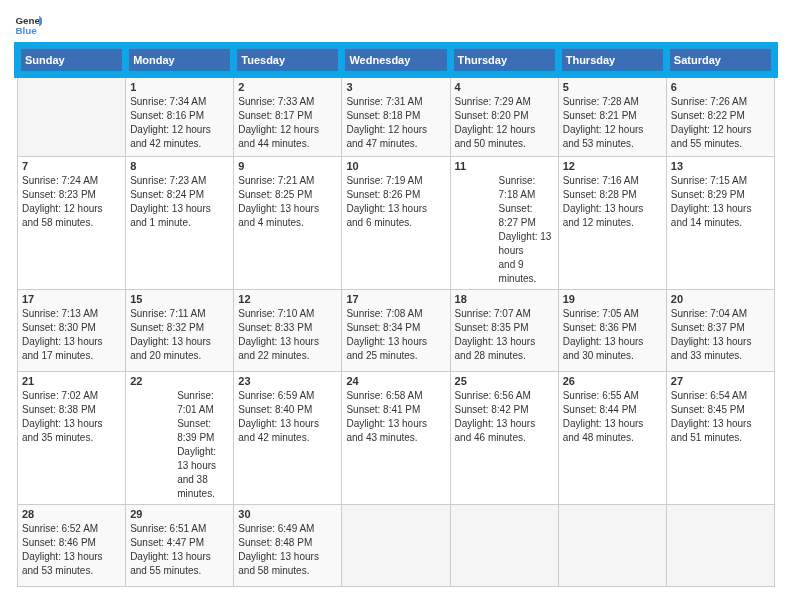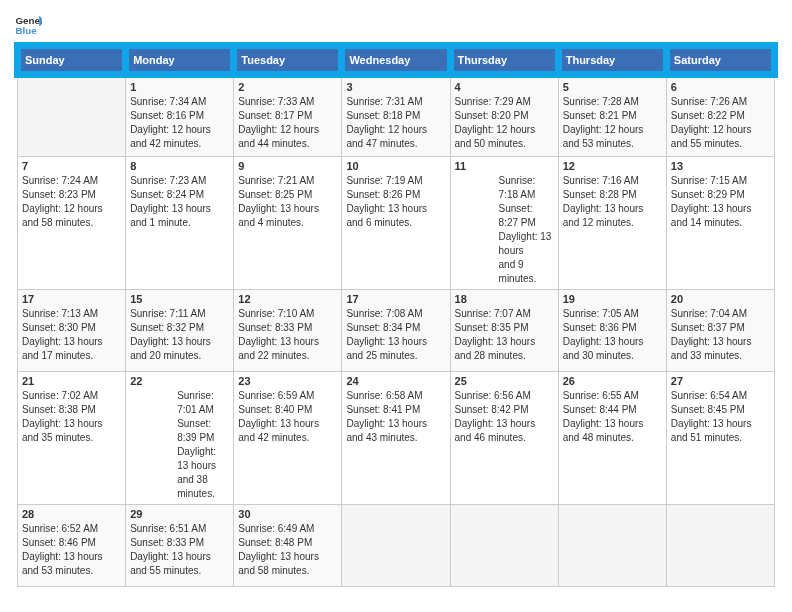--- a/index.html
+++ b/index.html
@@ -321,21 +321,21 @@
           <td>
             <span class="day-number">28</span>
             <div class="day-info" style="white-space: pre-line;">Sunrise: 6:52 AM
 Sunset: 8:46 PM
 Daylight: 13 hours
 and 53 minutes.</div>
           </td>
           <td>
             <span class="day-number">29</span>
             <div class="day-info" style="white-space: pre-line;">Sunrise: 6:51 AM
-Sunset: 8:33 PM
+Sunset: 4:47 PM
 Daylight: 13 hours
 and 55 minutes.</div>
           </td>
           <td>
             <span class="day-number">30</span>
             <div class="day-info" style="white-space: pre-line;">Sunrise: 6:49 AM
 Sunset: 8:48 PM
 Daylight: 13 hours
 and 58 minutes.</div>
           </td>

